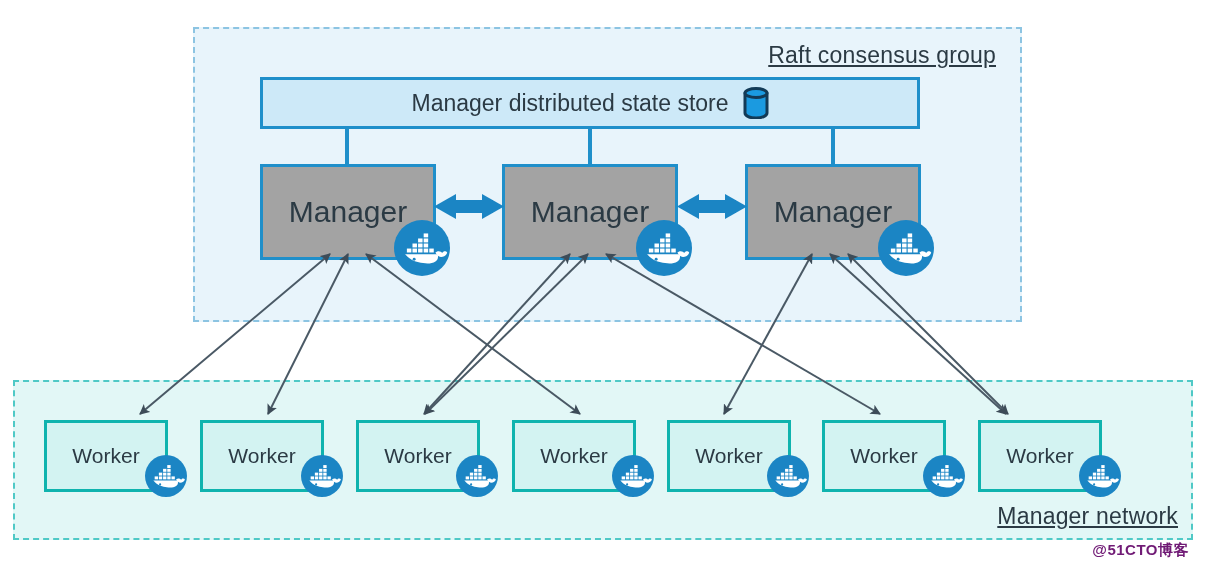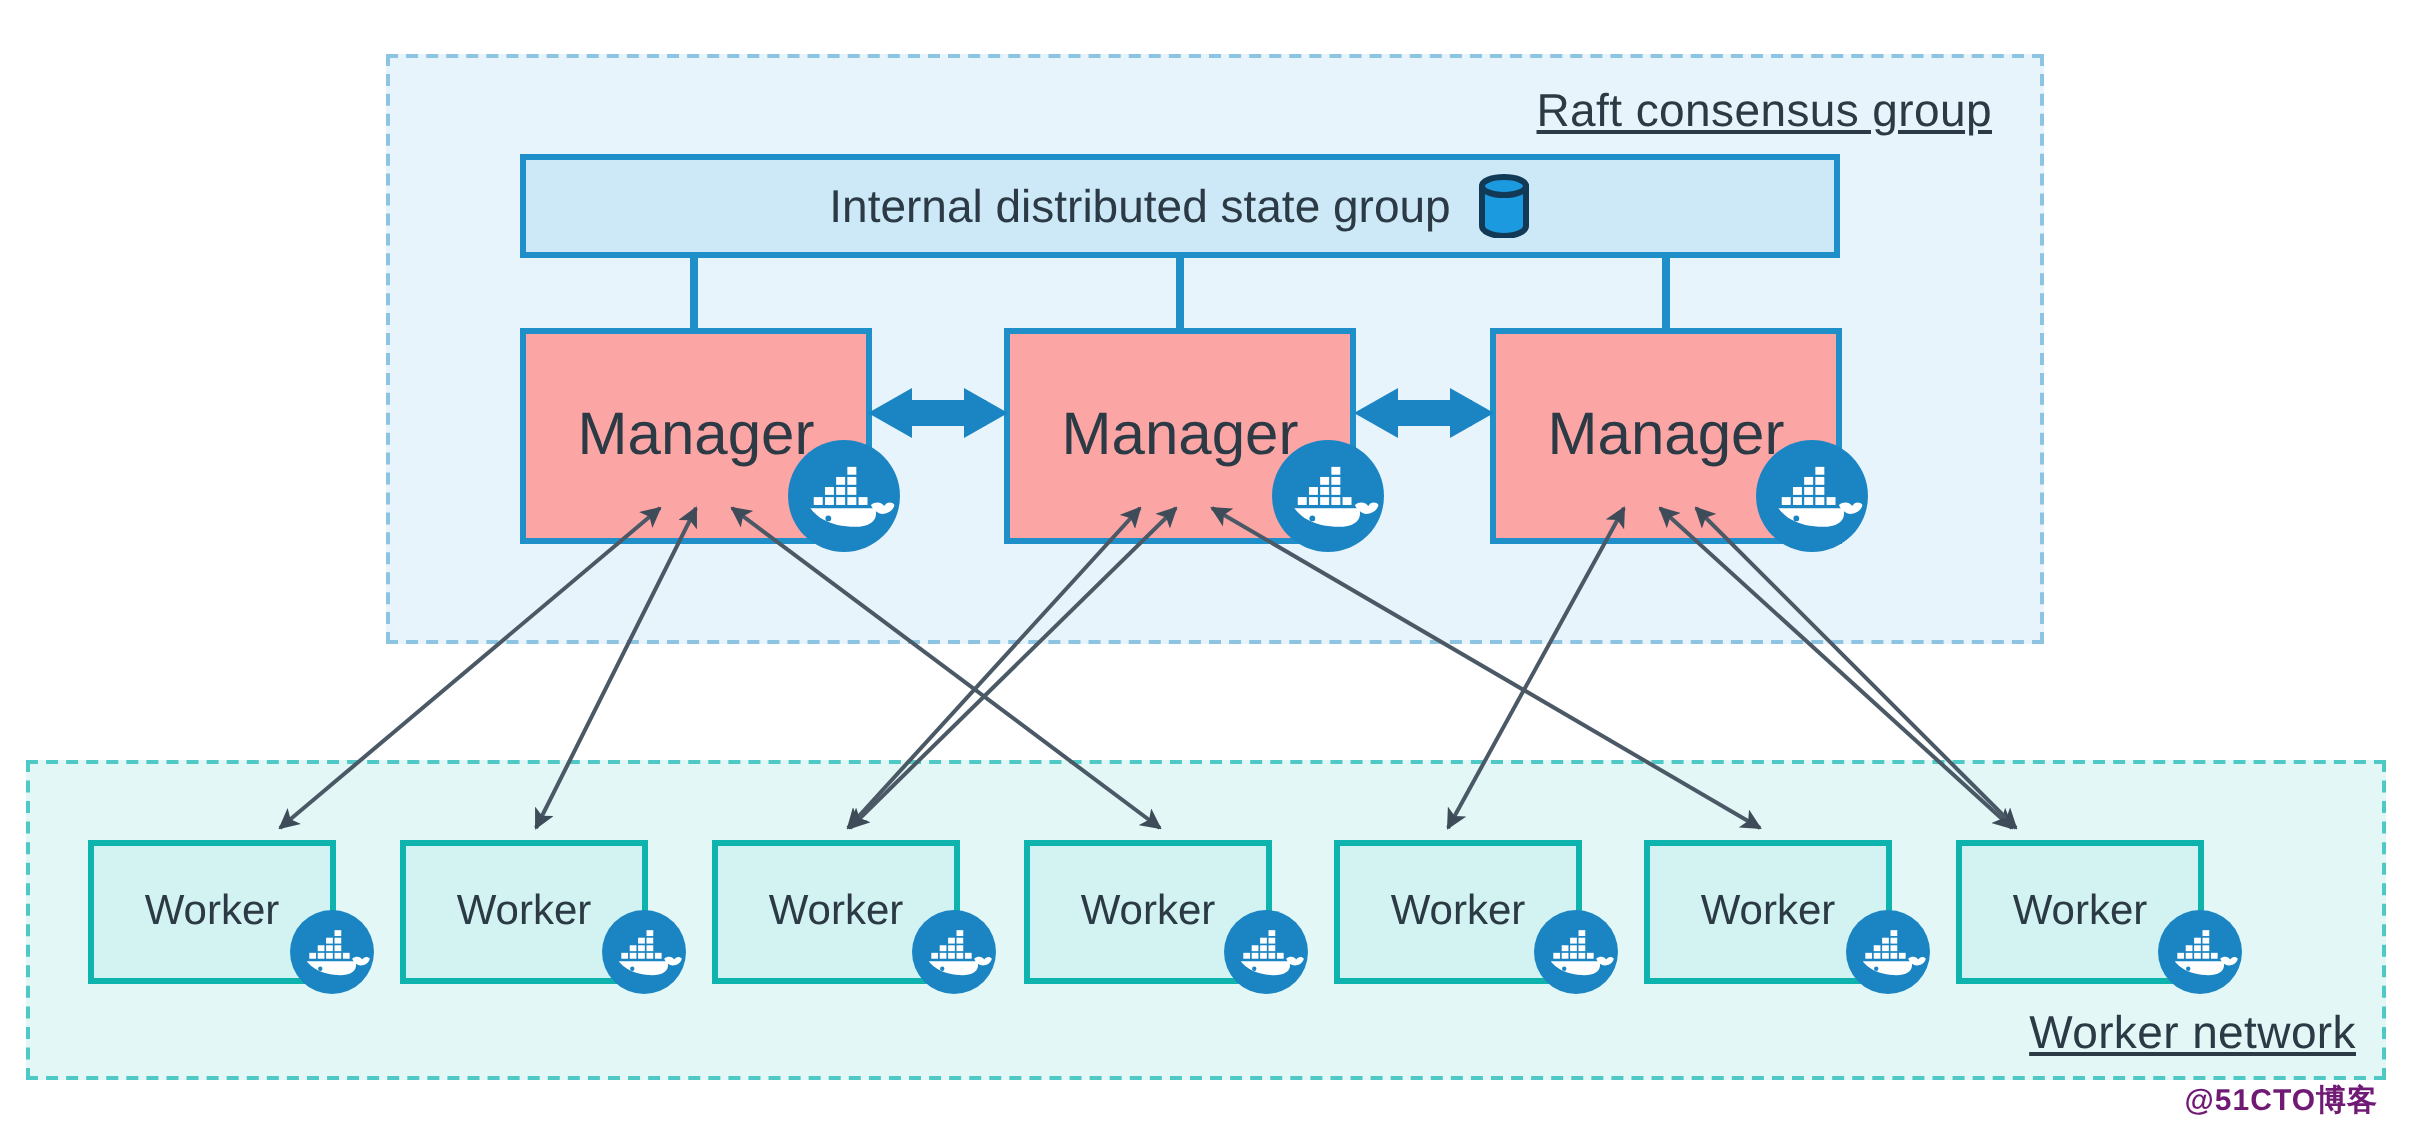--- a/index.html
+++ b/index.html
@@ -83,22 +83,22 @@
     display: block;
     width: 26px;
     height: 32px;
   }
 
   
   .manager {
     position: absolute;
     top: 164px;
     width: 176px;
-    height: 108px;
-    background: #fca5a5;
+    height: 96px;
+    background: #a3a3a3;
     border: 3px solid #1f8fca;
     box-sizing: border-box;
     display: flex;
     align-items: center;
     justify-content: center;
   }
   .manager .label {
     font-size: 30px;
     color: #2b3a44;
     white-space: nowrap;
@@ -192,33 +192,33 @@
 </head>
 <body>
 
 <div id="stage">
 
   <div class="group" id="raft-group">
     <div class="group-label" id="raft-label">Raft consensus group</div>
   </div>
 
   <div class="group" id="gossip-group">
-    <div class="group-label" id="gossip-label">Worker network</div>
+    <div class="group-label" id="gossip-label">Manager network</div>
   </div>
 
   <svg class="overlay" id="connector-layer" viewBox="0 0 1207 566">
     <g stroke="#1f8fca" stroke-width="4" fill="none">
       <line x1="347" y1="129" x2="347" y2="166"></line>
       <line x1="590" y1="129" x2="590" y2="166"></line>
       <line x1="833" y1="129" x2="833" y2="166"></line>
     </g>
   </svg>
 
   <div id="state-store">
-    <span class="ss-text">Internal distributed state group</span>
+    <span class="ss-text">Manager distributed state store</span>
     <span class="db-icon">
       <svg viewBox="0 0 26 32" xmlns="http://www.w3.org/2000/svg">
         <path d="M2 6 v20 a11 5 0 0 0 22 0 V6 z" fill="#1b9ae0" stroke="#123a56" stroke-width="3" stroke-linejoin="round"></path>
         <ellipse cx="13" cy="6" rx="11" ry="4.5" fill="#1b9ae0" stroke="#123a56" stroke-width="3"></ellipse>
       </svg>
     </span>
   </div>
 
   <div class="manager" id="manager-0">
     <span class="label">Manager</span>

